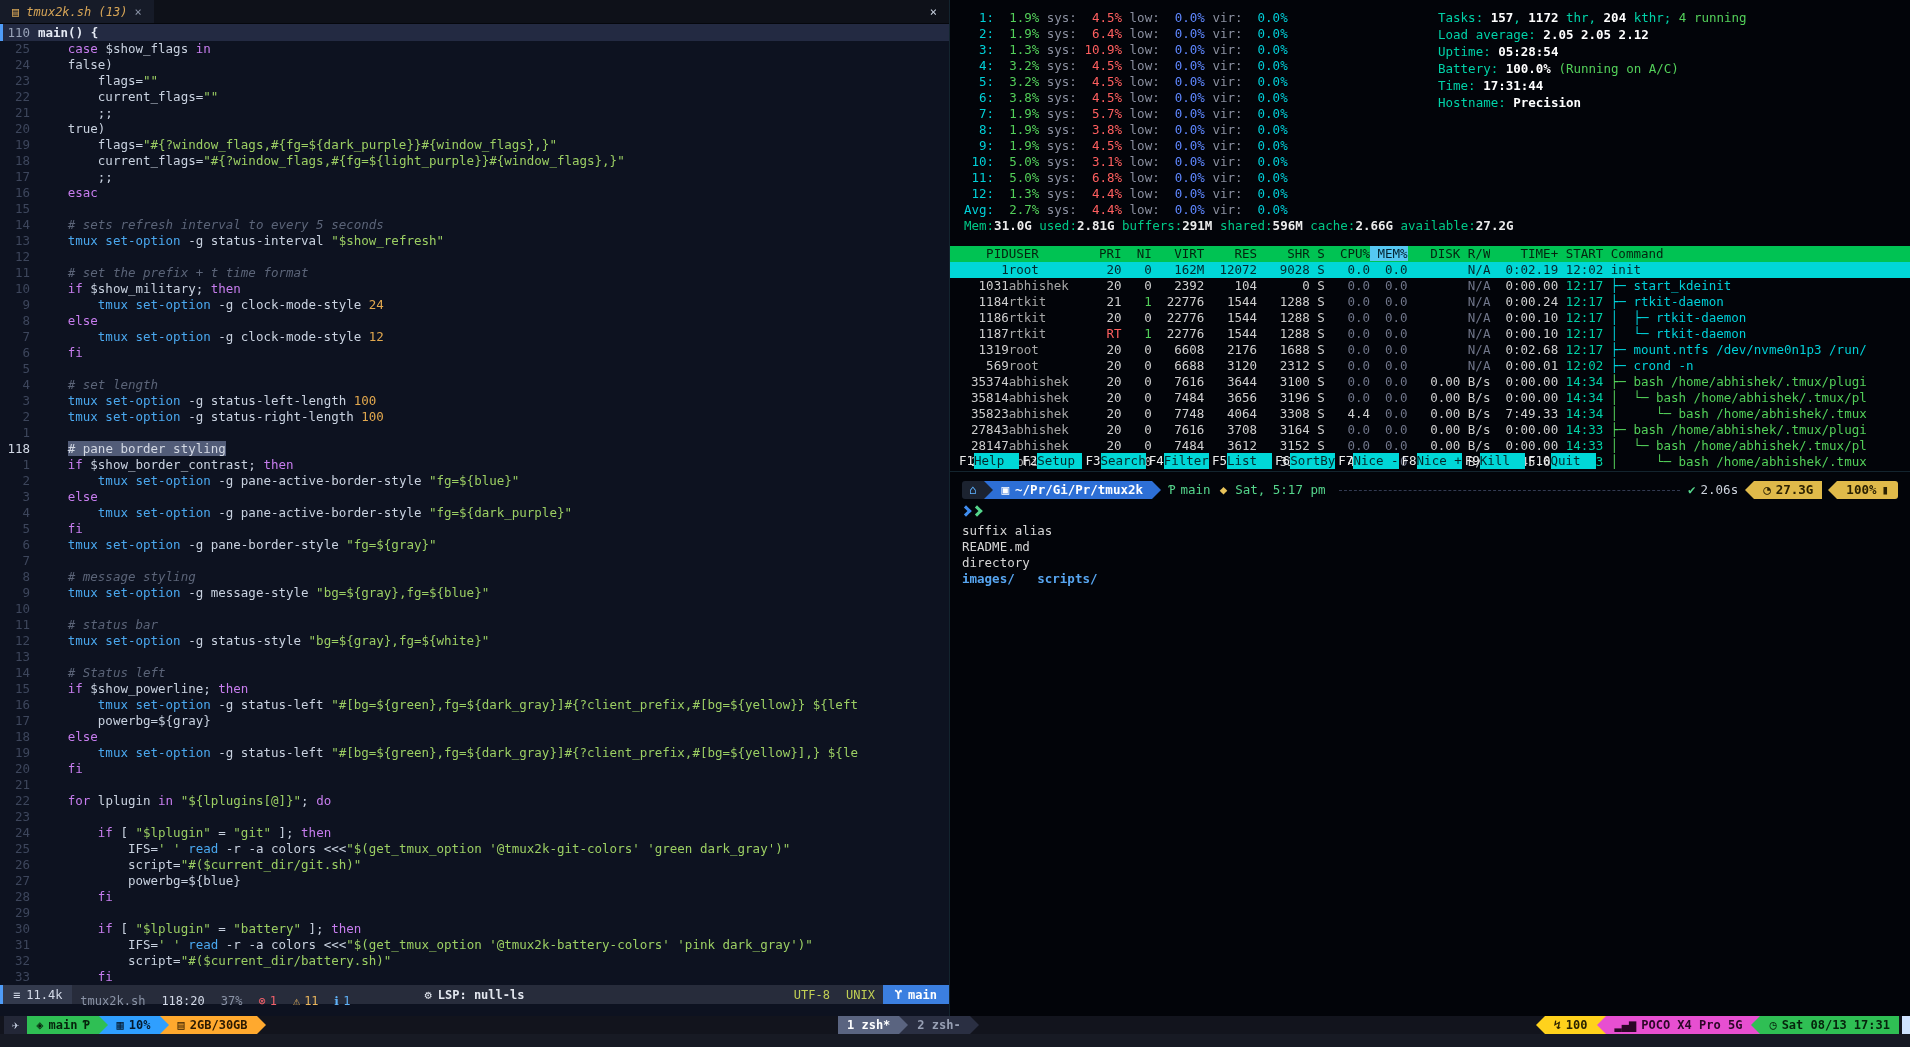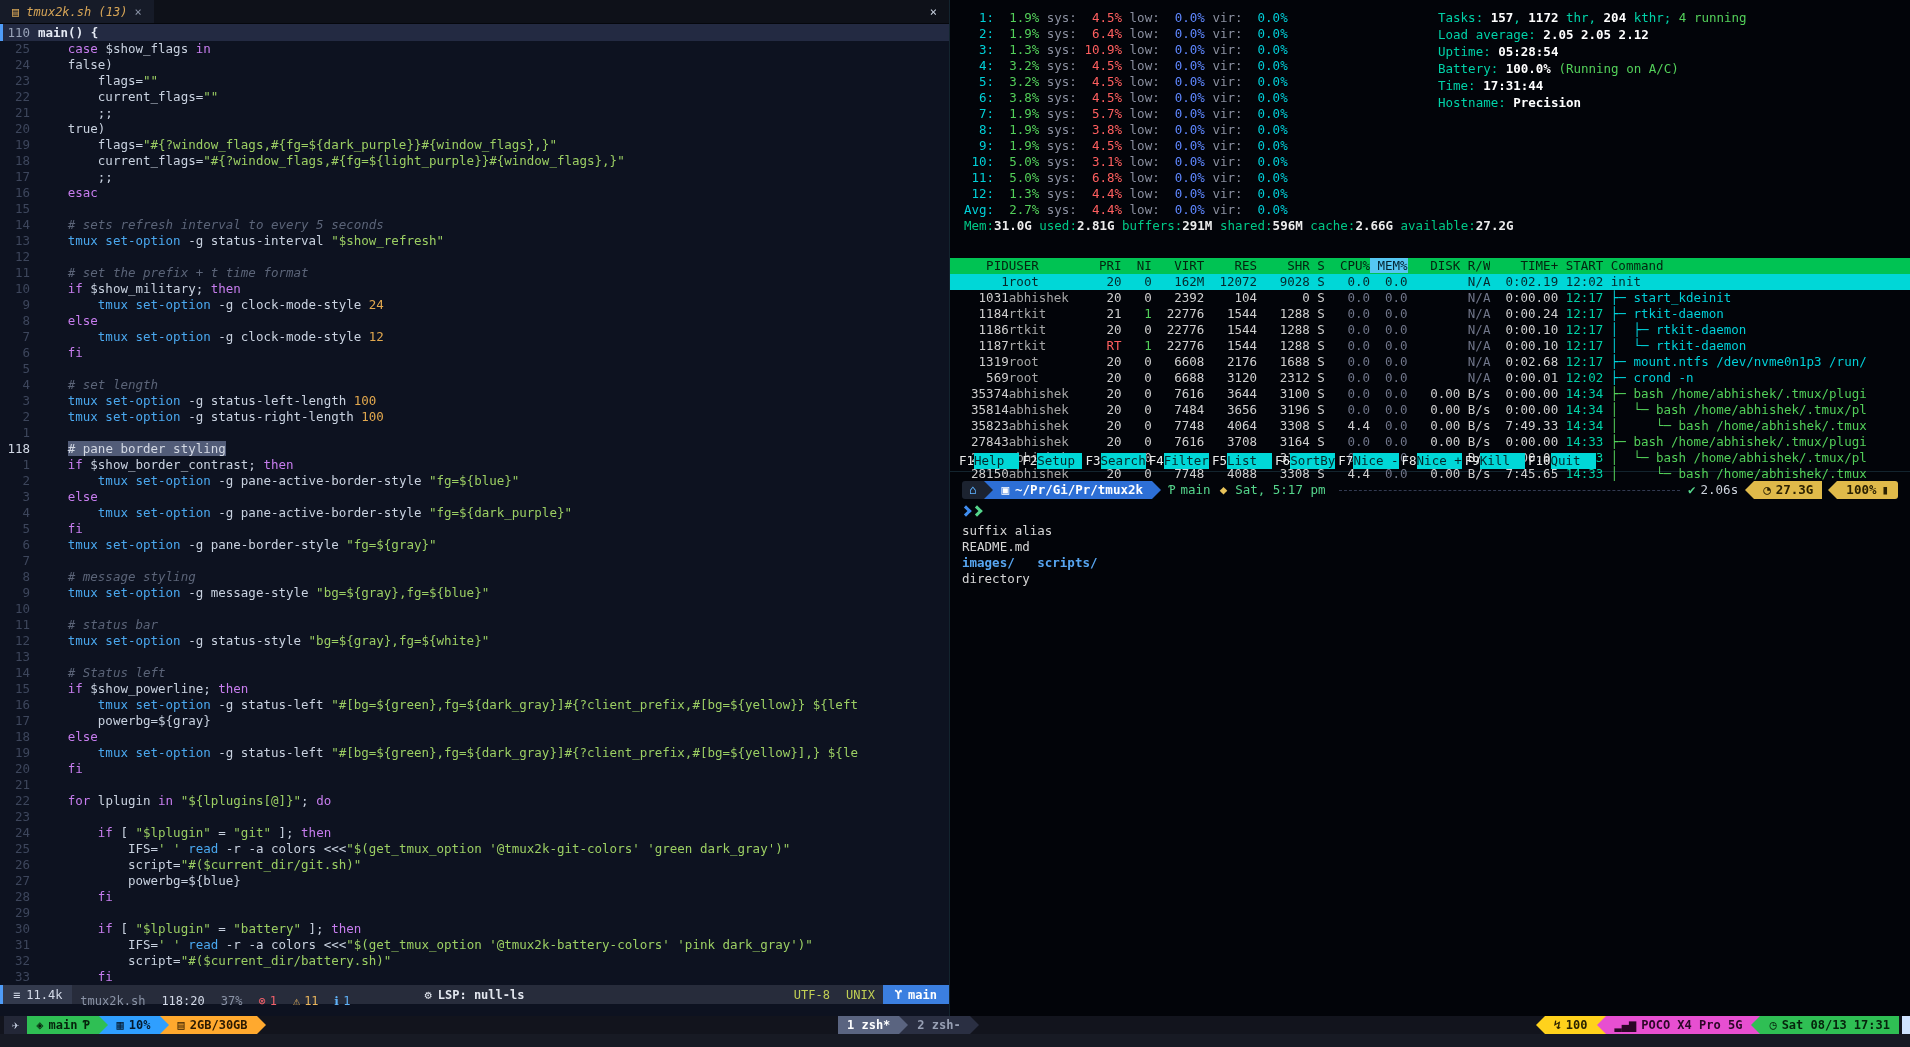--- a/index.html
+++ b/index.html
@@ -45,21 +45,21 @@
   #sl-right{margin-left:auto;display:flex;align-items:stretch}
   .sl-enc{display:flex;align-items:center;padding:0 8px;color:#c2d054}
   .sl-git{display:flex;align-items:center;gap:6px;background:var(--git_blue);color:#fff;padding:0 12px;font-weight:bold}
   #cmdline{height:12px;background:var(--editor_bg)}
   
   #right-col{flex:1;display:flex;flex-direction:column;background:var(--term_bg);border-left:1px solid #13242e}
   #htop-pane{height:472px;position:relative;border-bottom:1px solid #13242e}
   #cpu-block{padding:10px 0 0 14px}
   #info-block{position:absolute;left:488px;top:10px}
   #info-block .ln{height:17px}
-  #proc-table{margin-top:24px}
+  #proc-table{margin-top:12px}
   #proc-table .ln{padding-left:6px}
   #fkeys{position:absolute;left:4px;right:0;bottom:2px;height:16px;white-space:pre;display:flex;padding-left:2px}
   
   #shell-pane{flex:1;padding:9px 12px 0;background:var(--term_bg)}
   .prompt-row{display:flex;align-items:stretch;height:18px;font-size:12.5px}
   .p-ico{background:#1c2330;color:#5fb2ff;padding:0 7px;display:flex;align-items:center;border-radius:3px 0 0 3px}
   .p-path{background:var(--p_blue);color:#fff;display:flex;align-items:center;gap:6px;padding:0 9px;font-weight:bold}
   .p-git{display:flex;align-items:center;gap:5px;padding:0 7px;color:#55d68c}
   .p-dot{display:flex;align-items:center;color:#e8c35a;padding:0 2px}
   .p-date{display:flex;align-items:center;color:#55d68c;padding:0 6px}
@@ -296,22 +296,22 @@
             <span>▮</span>
           </span>
         </div>
         <div class="chev-row">
           <span class="chev chev-blue"></span>
           <span class="chev chev-green"></span>
         </div>
         <div id="shell-out">
             <div class="ln"><span class="tk-sh">suffix alias</span></div>
             <div class="ln"><span class="tk-sh">README.md</span></div>
+            <div class="ln"><span class="tk-sh">directory</span></div>
             <div class="ln"><span class="tk-b">images/</span><span class="tk-sh">   </span><span class="tk-b">scripts/</span></div>
-            <div class="ln"><span class="tk-sh">directory</span></div>
           </div>
       </div>
     </div>
   </div>
 
   <div id="tmuxbar">
     <span class="tb-plane">✈</span>
     <span class="seg seg-session">
       <span>◈</span>
       <span>main</span>

